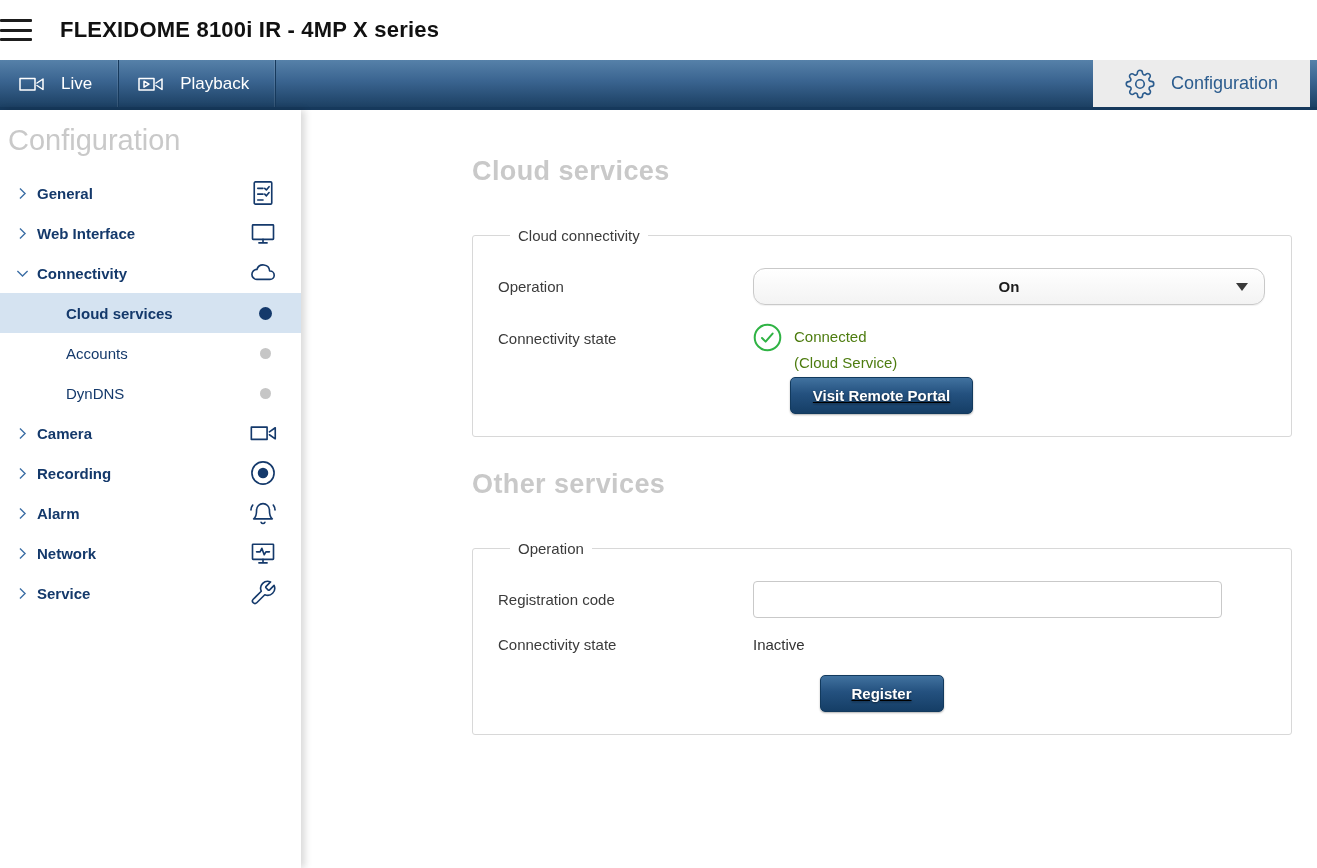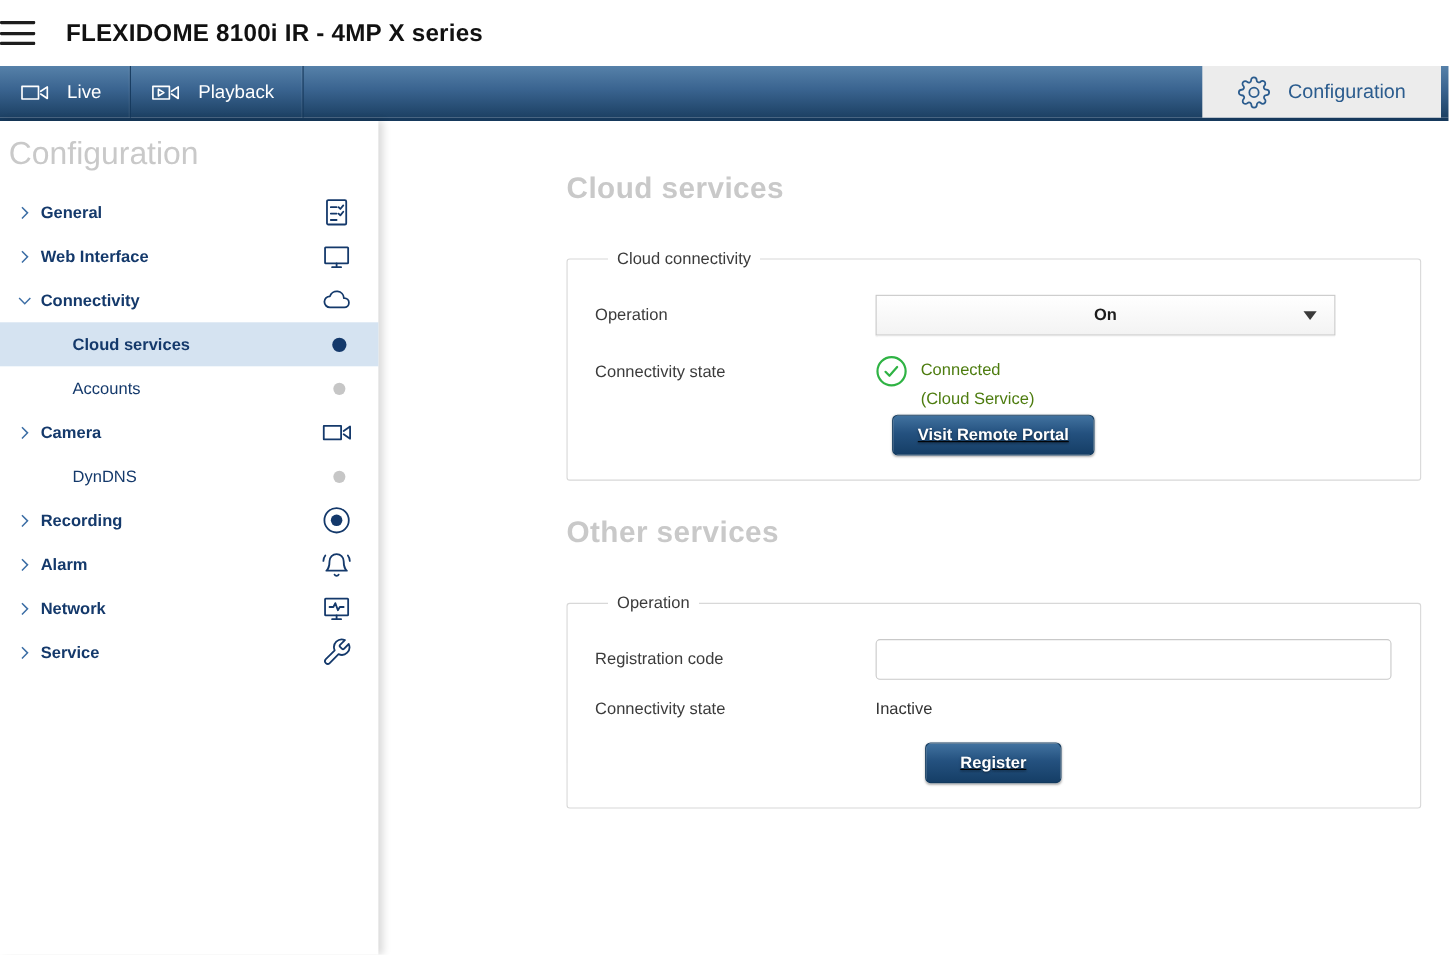--- a/index.html
+++ b/index.html
@@ -42,21 +42,21 @@
   .dot.gray { width:11px; height:11px; background:#c6c6c6; margin-right:6px; }
 
   
   .main { flex:1; padding:46px 25px 0 171px; background:#fff; }
   .section-heading { font-size:27px; font-weight:bold; color:#c9c9c9; letter-spacing:.4px; }
   fieldset { border:1px solid #d8d8d8; border-radius:3px; margin-top:40px; padding:10px 26px 22px 25px; }
   legend { font-size:15px; color:#3b3b3b; padding:0 8px; margin-left:12px; }
   .form-row { display:flex; align-items:center; margin-top:14px; }
   .form-row.top { align-items:flex-start; margin-top:18px; }
   .form-label { width:255px; font-size:15px; color:#3b3b3b; flex:0 0 auto; }
-  .select { width:418px; height:37px; border:1px solid #c9c9c9; border-radius:0;
+  .select { width:512px; height:37px; border:1px solid #c9c9c9; border-radius:12px;
             background:linear-gradient(#ffffff,#f3f3f3); position:relative;
             display:flex; align-items:center; justify-content:center;
             font-size:15px; font-weight:bold; color:#1c1c1c; cursor:pointer;
             box-shadow:0 1px 1px rgba(0,0,0,.06); }
   .select .arrow { position:absolute; right:16px; top:14px; width:0; height:0;
                    border-left:6px solid transparent; border-right:6px solid transparent;
                    border-top:8px solid #3a3a3a; }
   .text-input { width:469px; height:37px; border:1px solid #c9c9c9; border-radius:4px;
                 padding:0 12px; font-size:15px; color:#1c1c1c; background:#fff; outline:none;
                 font-family:"Liberation Sans", sans-serif; }
@@ -162,36 +162,36 @@
       <div class="side-item sub selected">
         <span>Cloud services</span>
         <span class="dot"></span>
       </div>
 
       <div class="side-item sub">
         <span>Accounts</span>
         <span class="dot gray"></span>
       </div>
 
-      <div class="side-item">
-        <span class="chev"><svg viewBox="0 0 20 20">
-              <polyline points="7,4 13,10 7,16"></polyline>
-            </svg></span>
-        <span>Camera</span>
-        <span class="itm-icon">
-          <svg viewBox="0 0 24 24" stroke-linecap="round" stroke-linejoin="round">
-            <rect x="2" y="7" width="13.5" height="10.5"></rect>
-            <path d="M17.5 11 L22.5 7.5 V17 L17.5 13.5"></path>
-          </svg>
-        </span>
-      </div>
-
       <div class="side-item sub">
         <span>DynDNS</span>
         <span class="dot gray"></span>
+      </div>
+
+      <div class="side-item">
+        <span class="chev"><svg viewBox="0 0 20 20">
+              <polyline points="7,4 13,10 7,16"></polyline>
+            </svg></span>
+        <span>Camera</span>
+        <span class="itm-icon">
+          <svg viewBox="0 0 24 24" stroke-linecap="round" stroke-linejoin="round">
+            <rect x="2" y="7" width="13.5" height="10.5"></rect>
+            <path d="M17.5 11 L22.5 7.5 V17 L17.5 13.5"></path>
+          </svg>
+        </span>
       </div>
 
       <div class="side-item">
         <span class="chev"><svg viewBox="0 0 20 20">
               <polyline points="7,4 13,10 7,16"></polyline>
             </svg></span>
         <span>Recording</span>
         <span class="itm-icon">
           <svg viewBox="0 0 24 24">
             <circle cx="12" cy="12" r="9.5"></circle>

